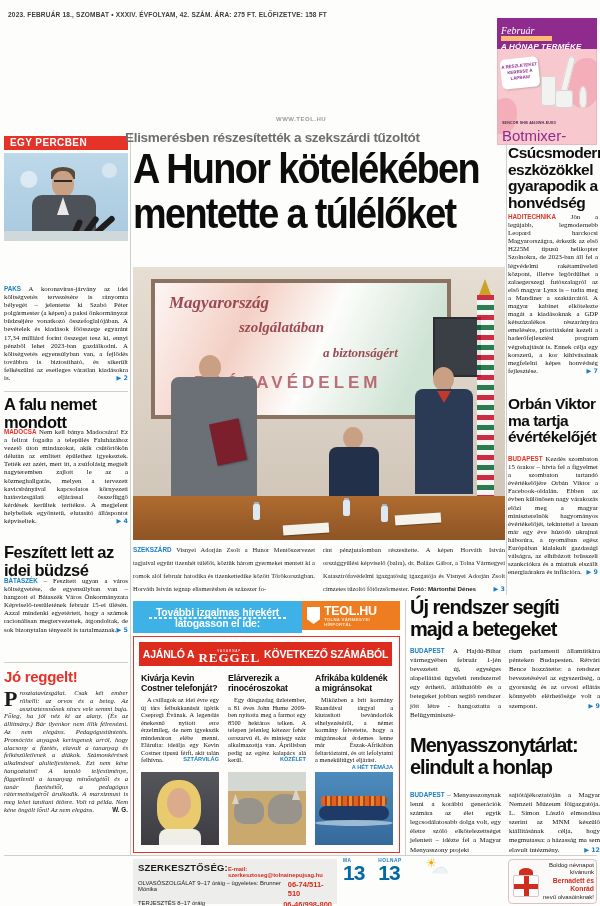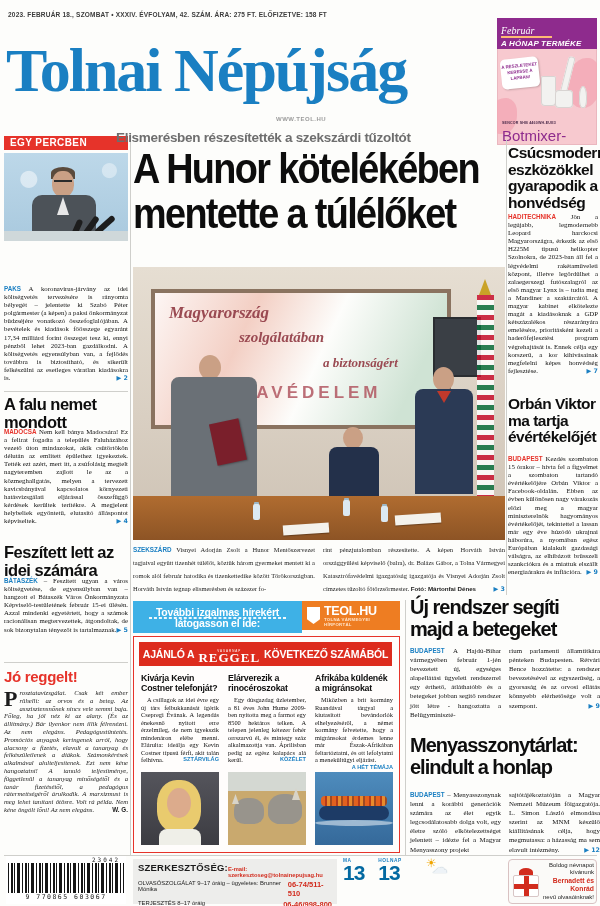--- a/index.html
+++ b/index.html
@@ -13,21 +13,21 @@
 
   
   .dateline { left:8px; top:11px; font-size:6.5px; font-weight:bold; color:#3c3c3c; letter-spacing:.2px; }
   .masthead { left:6px; top:24px; width:488px; font-family:"Liberation Serif", serif;
     font-weight:bold; font-size:62px; line-height:92px; color:#1a7fc2; letter-spacing:-2px; }
   .website { left:276px; top:116px; font-size:6px; font-weight:bold; color:#9b9b9b; letter-spacing:.5px; }
 
   
   .ad { left:497px; top:18px; width:100px; height:127px; background:#f7c9cf; overflow:hidden; box-shadow:0 0 0 1px #eab7bf inset; }
   .ad-top { position:absolute; left:0; top:0; width:100%; height:31px; background:#8e2b8d; color:#fff; padding:2px 4px; }
-  .ad-month { font-family:"Liberation Serif", serif; font-style:italic; font-size:10px; border-bottom:2px solid #fdba74; display:inline-block; padding-right:18px; }
+  .ad-month { font-family:"Liberation Serif", serif; font-style:italic; font-size:10px; border-bottom:5px solid #fdba74; display:inline-block; padding-right:18px; }
   .ad-banner { font-size:8px; font-weight:bold; font-style:italic; letter-spacing:.2px; margin-top:1px; }
   .ad-petal { position:absolute; background:#f2a7b4; border-radius:60% 40% 55% 45%; opacity:.8; }
   .ad-sticker { position:absolute; left:4px; top:40px; width:38px; height:30px; background:#fff; border-radius:5px;
     transform:rotate(-6deg); color:#8e2b8d; font-weight:bold; font-size:4.4px; text-align:center; padding-top:5px; line-height:6px; box-shadow:1px 1px 2px rgba(0,0,0,.2); }
   .bl { position:absolute; background:#f2f2f0; box-shadow:0 0 0 1px #d8d4d2 inset; }
   .bl-stick { left:66px; top:38px; width:7px; height:48px; transform:rotate(14deg); border-radius:3px; }
   .bl-beaker { left:44px; top:58px; width:15px; height:30px; border-radius:2px 2px 4px 4px; }
   .bl-bowl { left:58px; top:72px; width:18px; height:18px; border-radius:4px; }
   .bl-whisk { left:82px; top:68px; width:8px; height:22px; border-radius:50% 50% 40% 40%; }
   .ad-model { position:absolute; left:5px; top:103px; font-size:3.6px; font-weight:bold; color:#4a2a4a; letter-spacing:.2px; }
@@ -67,26 +67,26 @@
     font-size:6.7px; line-height:7.8px; text-align:justify; color:#1c1c1c; }
   .ed-body::first-letter { font-size:22px; float:left; line-height:17px; padding:1px 2px 0 0; font-style:normal; font-weight:bold; }
   .ed-sig { float:right; font-weight:bold; font-style:normal; font-family:"Liberation Sans", sans-serif; font-size:6.3px; }
 
   .barcode { left:6px; top:856px; width:120px; height:48px; background:#fff; }
   .bc-top { text-align:right; font-family:"DejaVu Sans Mono", monospace; font-size:6px; padding-right:6px; letter-spacing:2px; }
   .bc-bars { margin:0 2px; height:30px; background:repeating-linear-gradient(90deg,#141414 0 1px,#fff 1px 3px,#141414 3px 5px,#fff 5px 6px,#141414 6px 7px,#fff 7px 9px,#141414 9px 12px,#fff 12px 14px); }
   .bc-num { text-align:center; font-family:"DejaVu Sans Mono", monospace; font-size:6.5px; letter-spacing:1.5px; }
 
   
-  .kicker { left:116px; top:130px; width:372px; font-size:13.5px; font-weight:bold; color:#6e6e6e; letter-spacing:-.3px; }
+  .kicker { left:125px; top:130px; width:372px; font-size:13.5px; font-weight:bold; color:#6e6e6e; letter-spacing:-.3px; }
   .headline { left:133px; top:146px; width:410px; font-size:42px; line-height:45px; font-weight:900;
     color:#0d0d0d; letter-spacing:-1.8px; transform:scaleX(.9); transform-origin:left top; }
 
   .mphoto { left:133px; top:267px; width:372px; height:273px; background:linear-gradient(#e6ded2 0%, #d9cfc2 55%, #cdc2b4 100%); overflow:hidden; }
-  .mp-banner { position:absolute; left:18px; top:22px; width:300px; height:140px; border:4px solid #8a7360;
+  .mp-banner { position:absolute; left:18px; top:12px; width:300px; height:140px; border:4px solid #8a7360;
     background:linear-gradient(115deg,#fdf6f4 0%, #f3cfc4 30%, #fdfdfb 55%, #cfe3d4 85%); }
   .mp-l1 { position:absolute; left:14px; top:10px; font-family:"Liberation Serif", serif; font-style:italic; font-weight:bold; font-size:17px; color:#9a4a52; }
   .mp-l2 { position:absolute; left:84px; top:36px; font-family:"Liberation Serif", serif; font-style:italic; font-weight:bold; font-size:15px; color:#9a4a52; }
   .mp-l3 { position:absolute; left:168px; top:62px; font-family:"Liberation Serif", serif; font-style:italic; font-weight:bold; font-size:13px; color:#9a4a52; }
   .mp-l4 { position:absolute; left:40px; top:90px; font-size:17px; font-weight:bold; letter-spacing:4px; color:rgba(176,86,96,.85); }
   .mp-tv { position:absolute; left:300px; top:50px; width:48px; height:60px; background:#3a3f45; border:2px solid #2a2d31; }
   .mp-flag { position:absolute; left:344px; top:28px; width:17px; height:205px; background:
     repeating-linear-gradient(180deg,#c8102e 0 5px,#fff 5px 10px,#0a6e3c 10px 15px,#fff 15px 20px); opacity:.85; }
   .mp-flagtip { position:absolute; left:346px; top:12px; width:12px; height:16px; background:#c9a227; clip-path:polygon(50% 0,100% 100%,0 100%); }
   .mp-man { position:absolute; }
@@ -181,21 +181,20 @@
   .gift-bow { position:absolute; left:8px; top:3px; width:14px; height:8px; background:#d22c1e; border-radius:50% 50% 20% 20%; }
   .nd-text { font-size:6px; line-height:7.5px; text-align:right; flex:1; color:#222; }
   .nd-names { color:#d22c1e; font-weight:bold; font-size:6.8px; }
 </style>
 </head>
 <body>
 
 <div class="page">
 
   <div class="abs dateline">2023. FEBRUÁR 18., SZOMBAT • XXXIV. ÉVFOLYAM, 42. SZÁM. ÁRA: 275 FT. ELŐFIZETVE: 158 FT</div>
-  <div class="abs masthead">Tolnai Népújság</div>
   <div class="abs website">WWW.TEOL.HU</div>
 
   <div class="abs ad">
     <div class="ad-petal" style="left:70px;top:40px;width:34px;height:50px;"></div>
     <div class="ad-petal" style="left:-8px;top:80px;width:28px;height:36px;"></div>
     <div class="ad-top">
       <span class="ad-month">Február</span>
       <div class="ad-banner">A HÓNAP TERMÉKE</div>
     </div>
     <div class="ad-sticker">A RÉSZLETEKET KERESSE A LAPBAN!</div>
@@ -225,31 +224,26 @@
     <div class="lp-mic" style="left:84px;top:62px;width:6px;height:22px;transform:rotate(36deg);"></div>
     <div class="lp-mic" style="left:98px;top:60px;width:6px;height:24px;transform:rotate(48deg);"></div>
     <div class="lp-desk"></div>
   </div>
 
   <p class="abs body-sm lb1"><span class="tag blue">PAKS</span> <span>A koronavírus-járvány az idei költségvetés tervezésére is rányomta bélyegét – jelentette ki Szabó Péter polgármester (a képen) a paksi önkormányzat büdzséjére vonatkozó összefoglalójában. A bevételek és kiadások főösszege egyaránt 17,34 milliárd forint összeget tesz ki, ennyi pénzből lehet 2023-ban gazdálkodni. A költségvetés egyensúlyban van, a fejlődés továbbra is biztosítható, és sikerült felkészülni az esetleges váratlan kiadásokra is.</span><span class="pageref">▶ 2</span></p>
 
   <h2 class="abs ltitle lt2">A falu nemet mondott</h2>
   <p class="abs body-sm lb2"><span class="tag red">MADOCSA</span> <span>Nem kell bánya Madocsára! Ez a felirat fogadta a település Faluházához vezető úton mindazokat, akik csütörtökön délután az említett épülethez igyekeztek. Tették ezt azért, mert itt, a zsúfolásig megtelt nagyteremben zajlott le az a közmeghallgatás, melyen a tervezett kavicsbányával kapcsolatos környezeti hatásvizsgálati eljárással összefüggő kérdések kerültek terítékre. A megjelent helybeliek egyöntetű, elutasító álláspontot képviseltek.</span><span class="pageref">▶ 4</span></p>
 
-  <h2 class="abs ltitle lt3">Feszített lett az idei számára</h2>
+  <h2 class="abs ltitle lt3">Feszített lett az idei büdzsé</h2>
   <p class="abs body-sm lb3"><span class="tag blue">BÁTASZÉK</span> <span>– Feszített ugyan a város költségvetése, de egyensúlyban van – hangzott el Bátaszék Város Önkormányzata Képviselő-testületének február 15-ei ülésén. Azzal mindenki egyetértett, hogy a számok racionálisan megtervezettek, átgondoltak, de sok bizonytalan tényezőt is tartalmaznak.</span><span class="pageref">▶ 5</span></p>
 
   <h2 class="abs ed-title">Jó reggelt!</h2>
   <p class="abs ed-body"><span>Prosztatavizsgálat. Csak két ember rühelli: az orvos és a beteg. Az asszisztensnőnek nincs vele semmi baja. Főleg, ha jól néz ki az alany. (És az állítmány.) Bár ilyenkor nem illik félrenézni. Az nem elegáns. Pedagógustüntetés. Promóciós anyagok keringenek arról, hogy alacsony a fizetés, elavult a tananyag és felkészületlenek a diákok. Számonkérések alkalmával alulteljesítenek. Ezt nem kéne hangoztatni! A tanuló teljesítménye, függetlenül a tananyag minőségétől és a tanár fizetésétől, a pedagógus rátermettségéről árulkodik. A marxizmust is meg lehet tanítani ötösre. Volt rá példa. Nem kéne öngólt lőni! Az nem elegáns.</span> <span class="ed-sig">W. G.</span></p>
 
-  <div class="abs barcode">
-    <div class="bc-top">23042</div>
-    <div class="bc-bars"></div>
-    <div class="bc-num">9 770865 603067</div>
-  </div>
 
   <div class="abs kicker">Elismerésben részesítették a szekszárdi tűzoltót</div>
   <div class="abs headline">
     <span>A Hunor kötelékében</span><br>
     <span>mentette a túlélőket</span>
   </div>
 
   <div class="abs mphoto">
     <div class="mp-banner">
       <div class="mp-l1">Magyarország</div>

